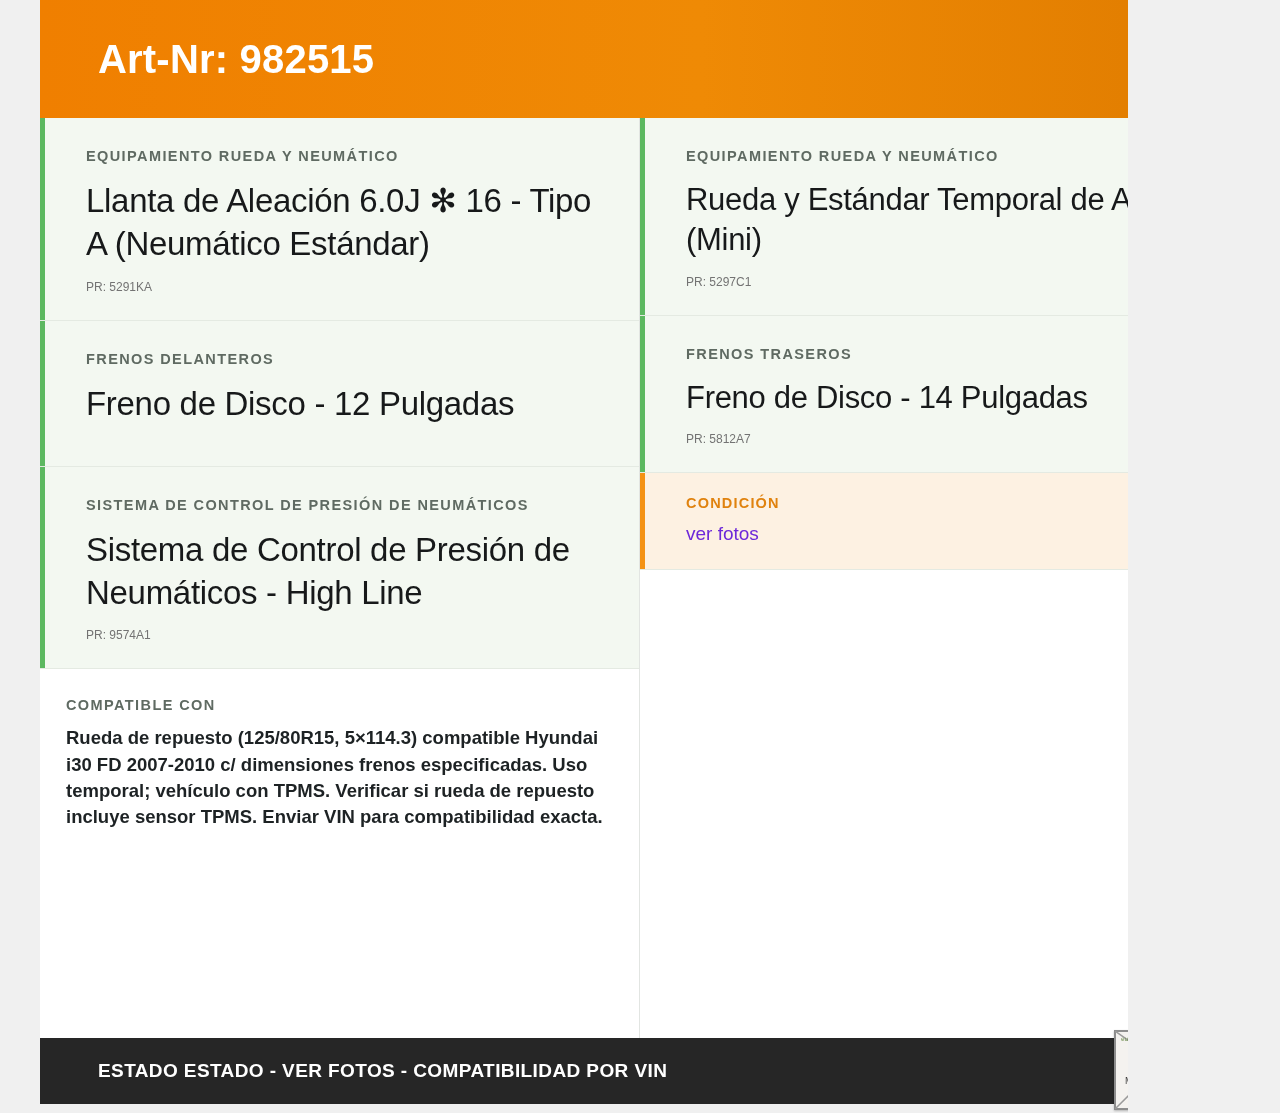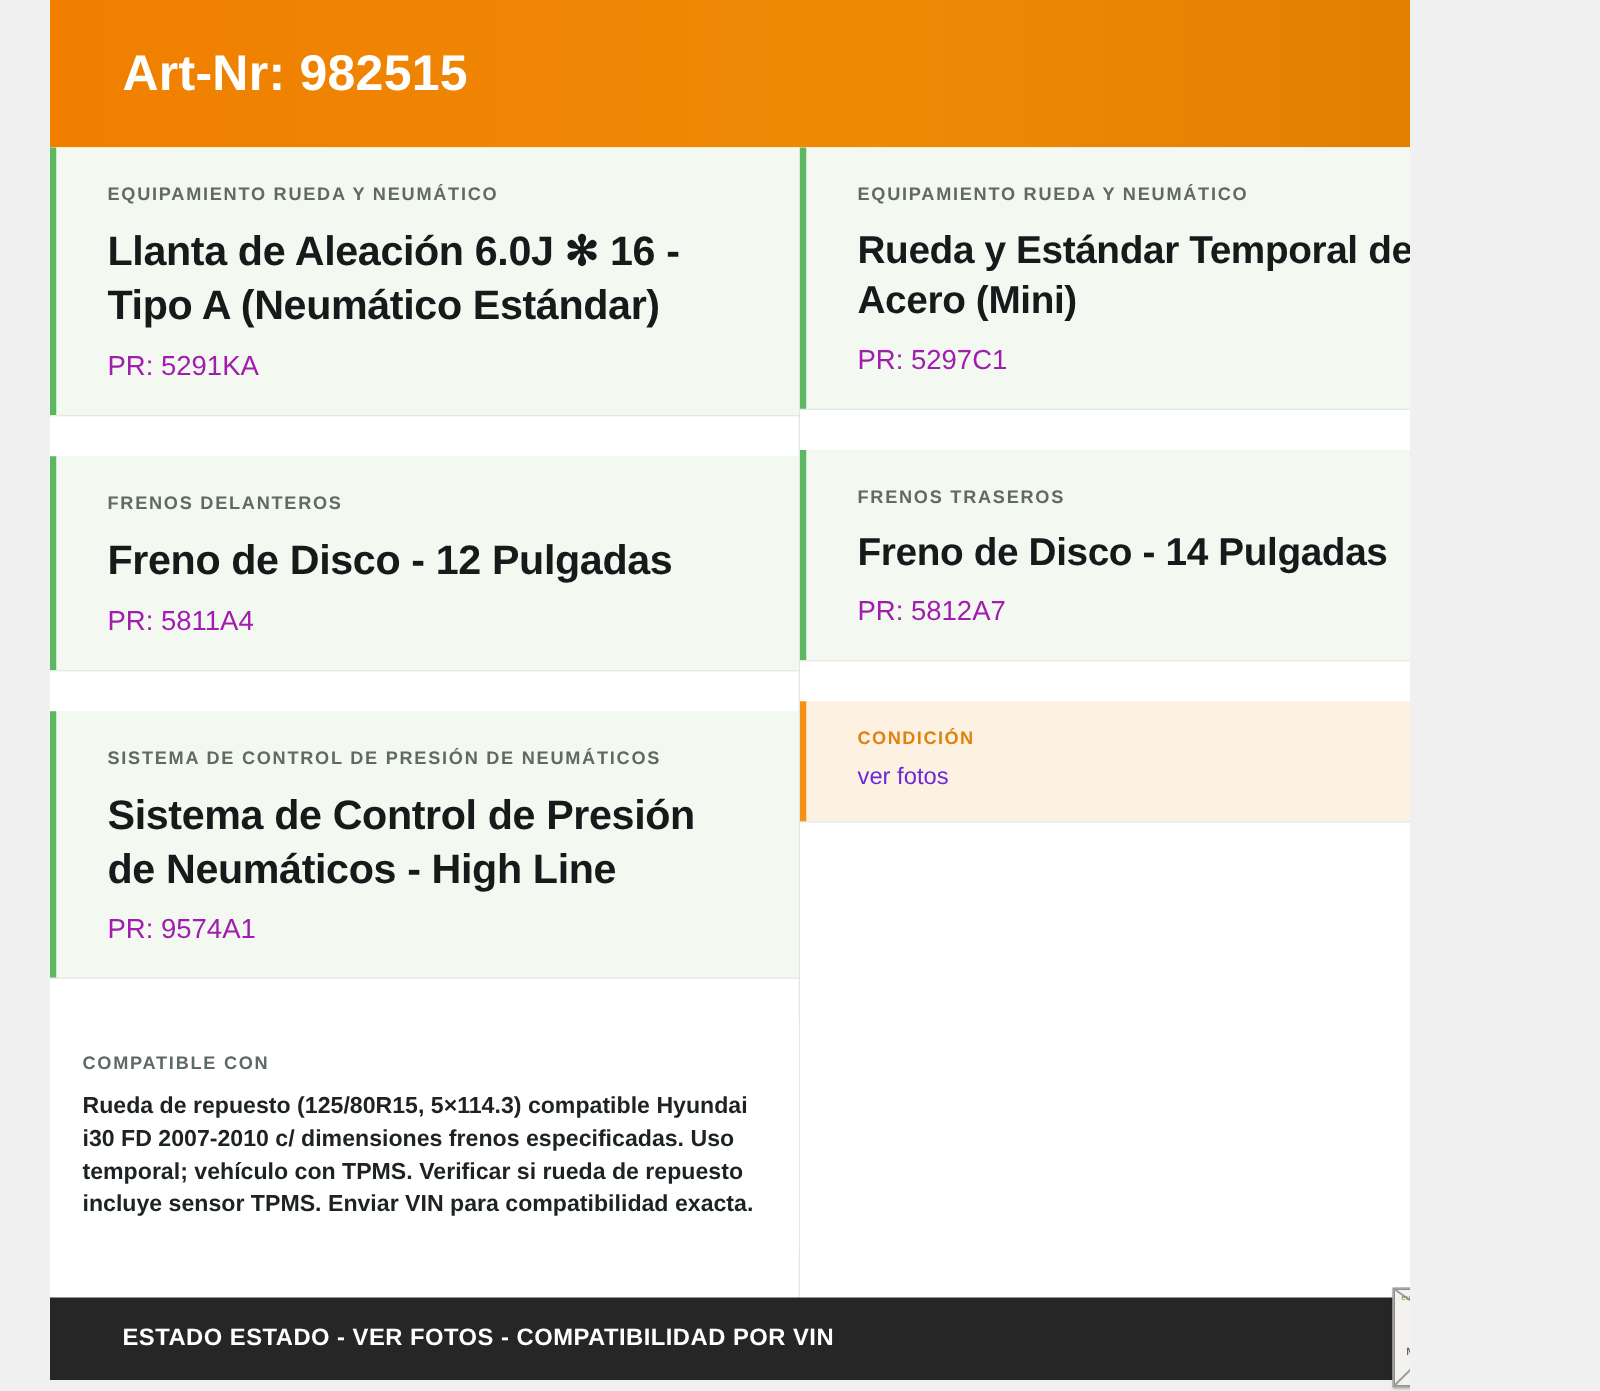--- a/index.html
+++ b/index.html
@@ -48,21 +48,20 @@
   .body {
     flex: 1 1 auto;
     display: flex;
     background: #ffffff;
     min-height: 0;
   }
   .col {
     width: 600px;
     display: flex;
     flex-direction: column;
-    gap: 32px;
   }
   .col-left { border-right: 1px solid #e2e5e2; }
 
   .card {
     position: relative;
     background: #f3f8f1;
     border-bottom: 1px solid #e4eae2;
     padding: 30px 46px 26px 46px;
   }
   .card::before {
@@ -91,30 +90,30 @@
     color: #6f7b72;
     text-transform: uppercase;
     margin-bottom: 12px;
   }
   .eyebrow.orange { color: #e0820e; letter-spacing: 1.2px; }
   .eyebrow.dark { color: #5f6a62; }
 
   .title {
     font-size: 33px;
     line-height: 1.30;
-    font-weight: bold;
+    font-weight: normal;
     color: #17191a;
     margin: 16px 0 14px 0;
     letter-spacing: -0.3px;
   }
   .title.sm { font-size: 31px; }
 
   .pr {
-    font-size: 22px;
-    color: #a21caf;
+    font-size: 12px;
+    color: #737373;
   }
 
   .cond-value {
     font-size: 19px;
     color: #6d28d9;
     margin-top: 6px;
   }
 
   .compat-text {
     font-size: 18.5px;
@@ -214,21 +213,20 @@
 
         <div class="card">
           <div class="eyebrow dark">EQUIPAMIENTO RUEDA Y NEUMÁTICO</div>
           <div class="title">Llanta de Aleación 6.0J ✻ 16 - Tipo A (Neumático Estándar)</div>
           <div class="pr">PR: 5291KA</div>
         </div>
 
         <div class="card">
           <div class="eyebrow dark">FRENOS DELANTEROS</div>
           <div class="title">Freno de Disco - 12 Pulgadas</div>
-          <div class="pr">PR: 5811A4</div>
         </div>
 
         <div class="card">
           <div class="eyebrow dark">SISTEMA DE CONTROL DE PRESIÓN DE NEUMÁTICOS</div>
           <div class="title">Sistema de Control de Presión de Neumáticos - High Line</div>
           <div class="pr">PR: 9574A1</div>
         </div>
 
         <div class="card plain">
           <div class="eyebrow dark">COMPATIBLE CON</div>

